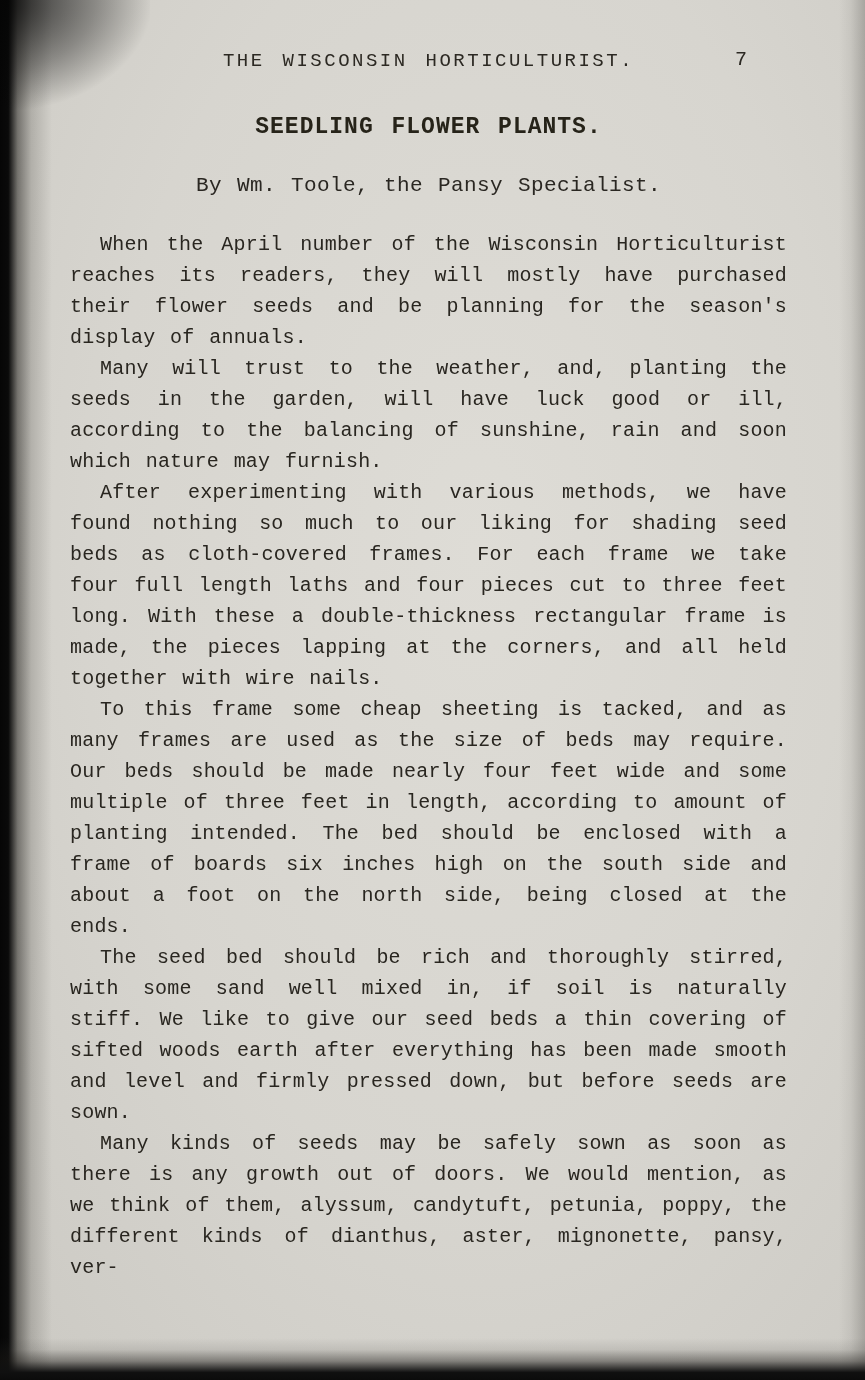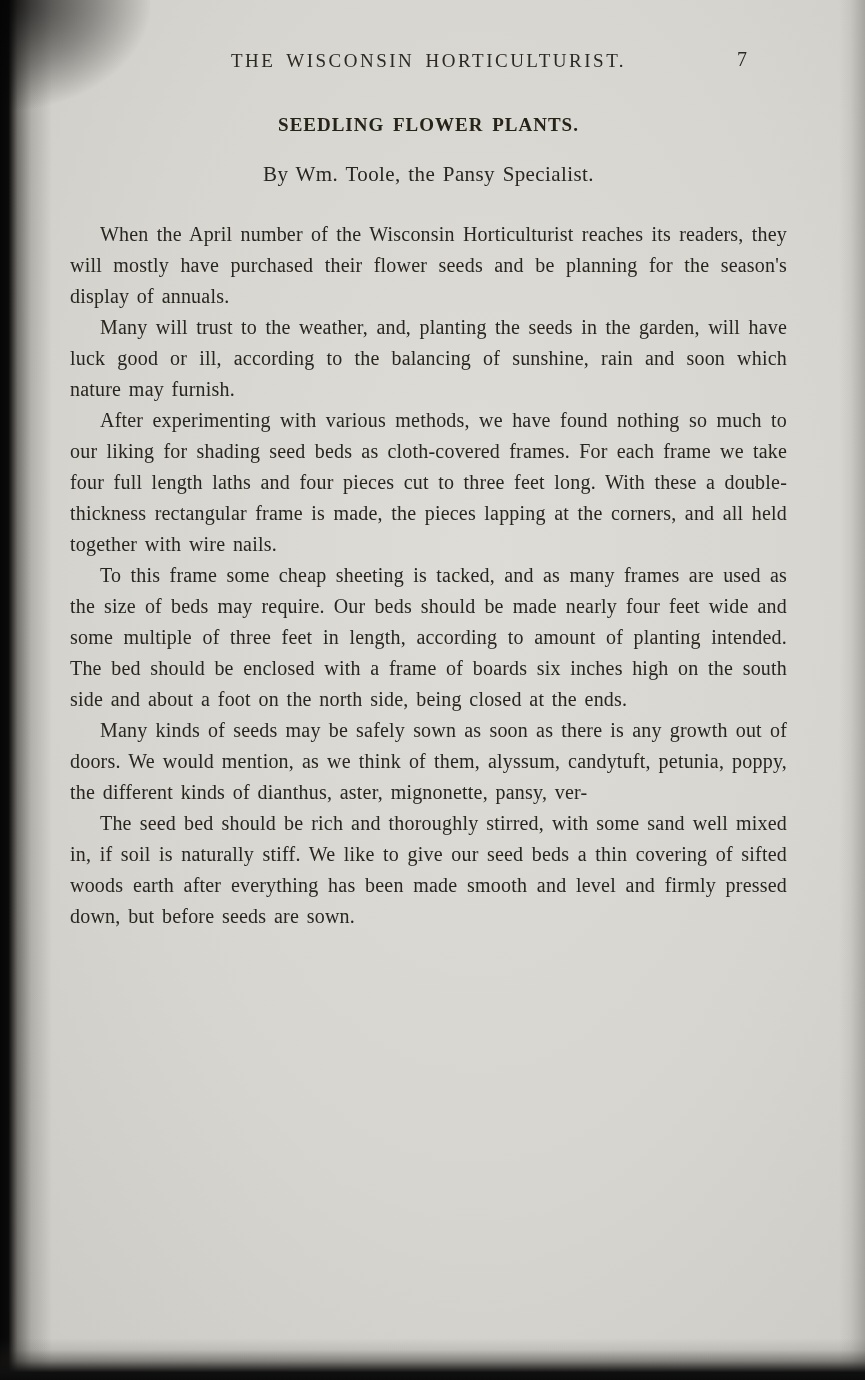--- a/index.html
+++ b/index.html
@@ -7,21 +7,21 @@
     padding: 0;
     background: #141414;
   }
   .page {
     position: relative;
     width: 865px;
     height: 1380px;
     overflow: hidden;
     background:
       radial-gradient(ellipse at 55% 40%, #dedcd6 0%, #d7d5cf 55%, #cbc9c3 100%);
-    font-family: Liberation Serif, serif;
+    font-family: Liberation Mono, monospace;
     color: #2a2722;
   }
   
   .edge-left {
     position: absolute;
     left: 0; top: 0; bottom: 0;
     width: 52px;
     background: linear-gradient(to right,
       #060606 0%, #0a0a0a 16%, rgba(40,38,34,0.55) 34%, rgba(80,78,72,0.25) 60%, rgba(120,118,112,0) 100%);
     pointer-events: none;
@@ -71,29 +71,29 @@
     position: absolute;
     right: 40px;
     top: -2px;
     font-size: 20px;
     color: #2c2923;
   }
 
   .article-title {
     margin: 34px 0 0 0;
     text-align: center;
-    font-size: 19px;
+    font-size: 23px;
     font-weight: bold;
     letter-spacing: 1px;
     word-spacing: 3px;
     color: #262319;
   }
 
   .byline {
-    margin-top: 26px;
+    margin-top: 34px;
     text-align: center;
     font-size: 21px;
     letter-spacing: 0.4px;
     word-spacing: 2px;
   }
 
   .body-copy {
     margin-top: 32px;
   }
   .body-para {
@@ -126,18 +126,18 @@
 
     <h1 class="article-title">SEEDLING FLOWER PLANTS.</h1>
 
     <div class="byline">By Wm. Toole, the Pansy Specialist.</div>
 
     <div class="body-copy">
       <p class="body-para">When the April number of the Wisconsin Horticulturist reaches its readers, they will mostly have purchased their flower seeds and be planning for the season's display of annuals.</p>
       <p class="body-para">Many will trust to the weather, and, planting the seeds in the garden, will have luck good or ill, according to the balancing of sunshine, rain and soon which nature may furnish.</p>
       <p class="body-para">After experimenting with various methods, we have found nothing so much to our liking for shading seed beds as cloth-covered frames.  For each frame we take four full length laths and four pieces cut to three feet long.  With these a double-thickness rectangular frame is made, the pieces lapping at the corners, and all held together with wire nails.</p>
       <p class="body-para">To this frame some cheap sheeting is tacked, and as many frames are used as the size of beds may require.  Our beds should be made nearly four feet wide and some multiple of three feet in length, according to amount of planting intended.  The bed should be enclosed with a frame of boards six inches high on the south side and about a foot on the north side, being closed at the ends.</p>
+      <p class="body-para">The seed bed should be rich and thoroughly stirred, with some sand well mixed in, if soil is naturally stiff.  We like to give our seed beds a thin covering of sifted woods earth after everything has been made smooth and level and firmly pressed down, but before seeds are sown.</p>
       <p class="body-para">Many kinds of seeds may be safely sown as soon as there is any growth out of doors.  We would mention, as we think of them, alyssum, candytuft, petunia, poppy, the different kinds of dianthus, aster, mignonette, pansy, ver-</p>
-      <p class="body-para">The seed bed should be rich and thoroughly stirred, with some sand well mixed in, if soil is naturally stiff.  We like to give our seed beds a thin covering of sifted woods earth after everything has been made smooth and level and firmly pressed down, but before seeds are sown.</p>
     </div>
 
   </div>
 </div>
 
 </body></html>

